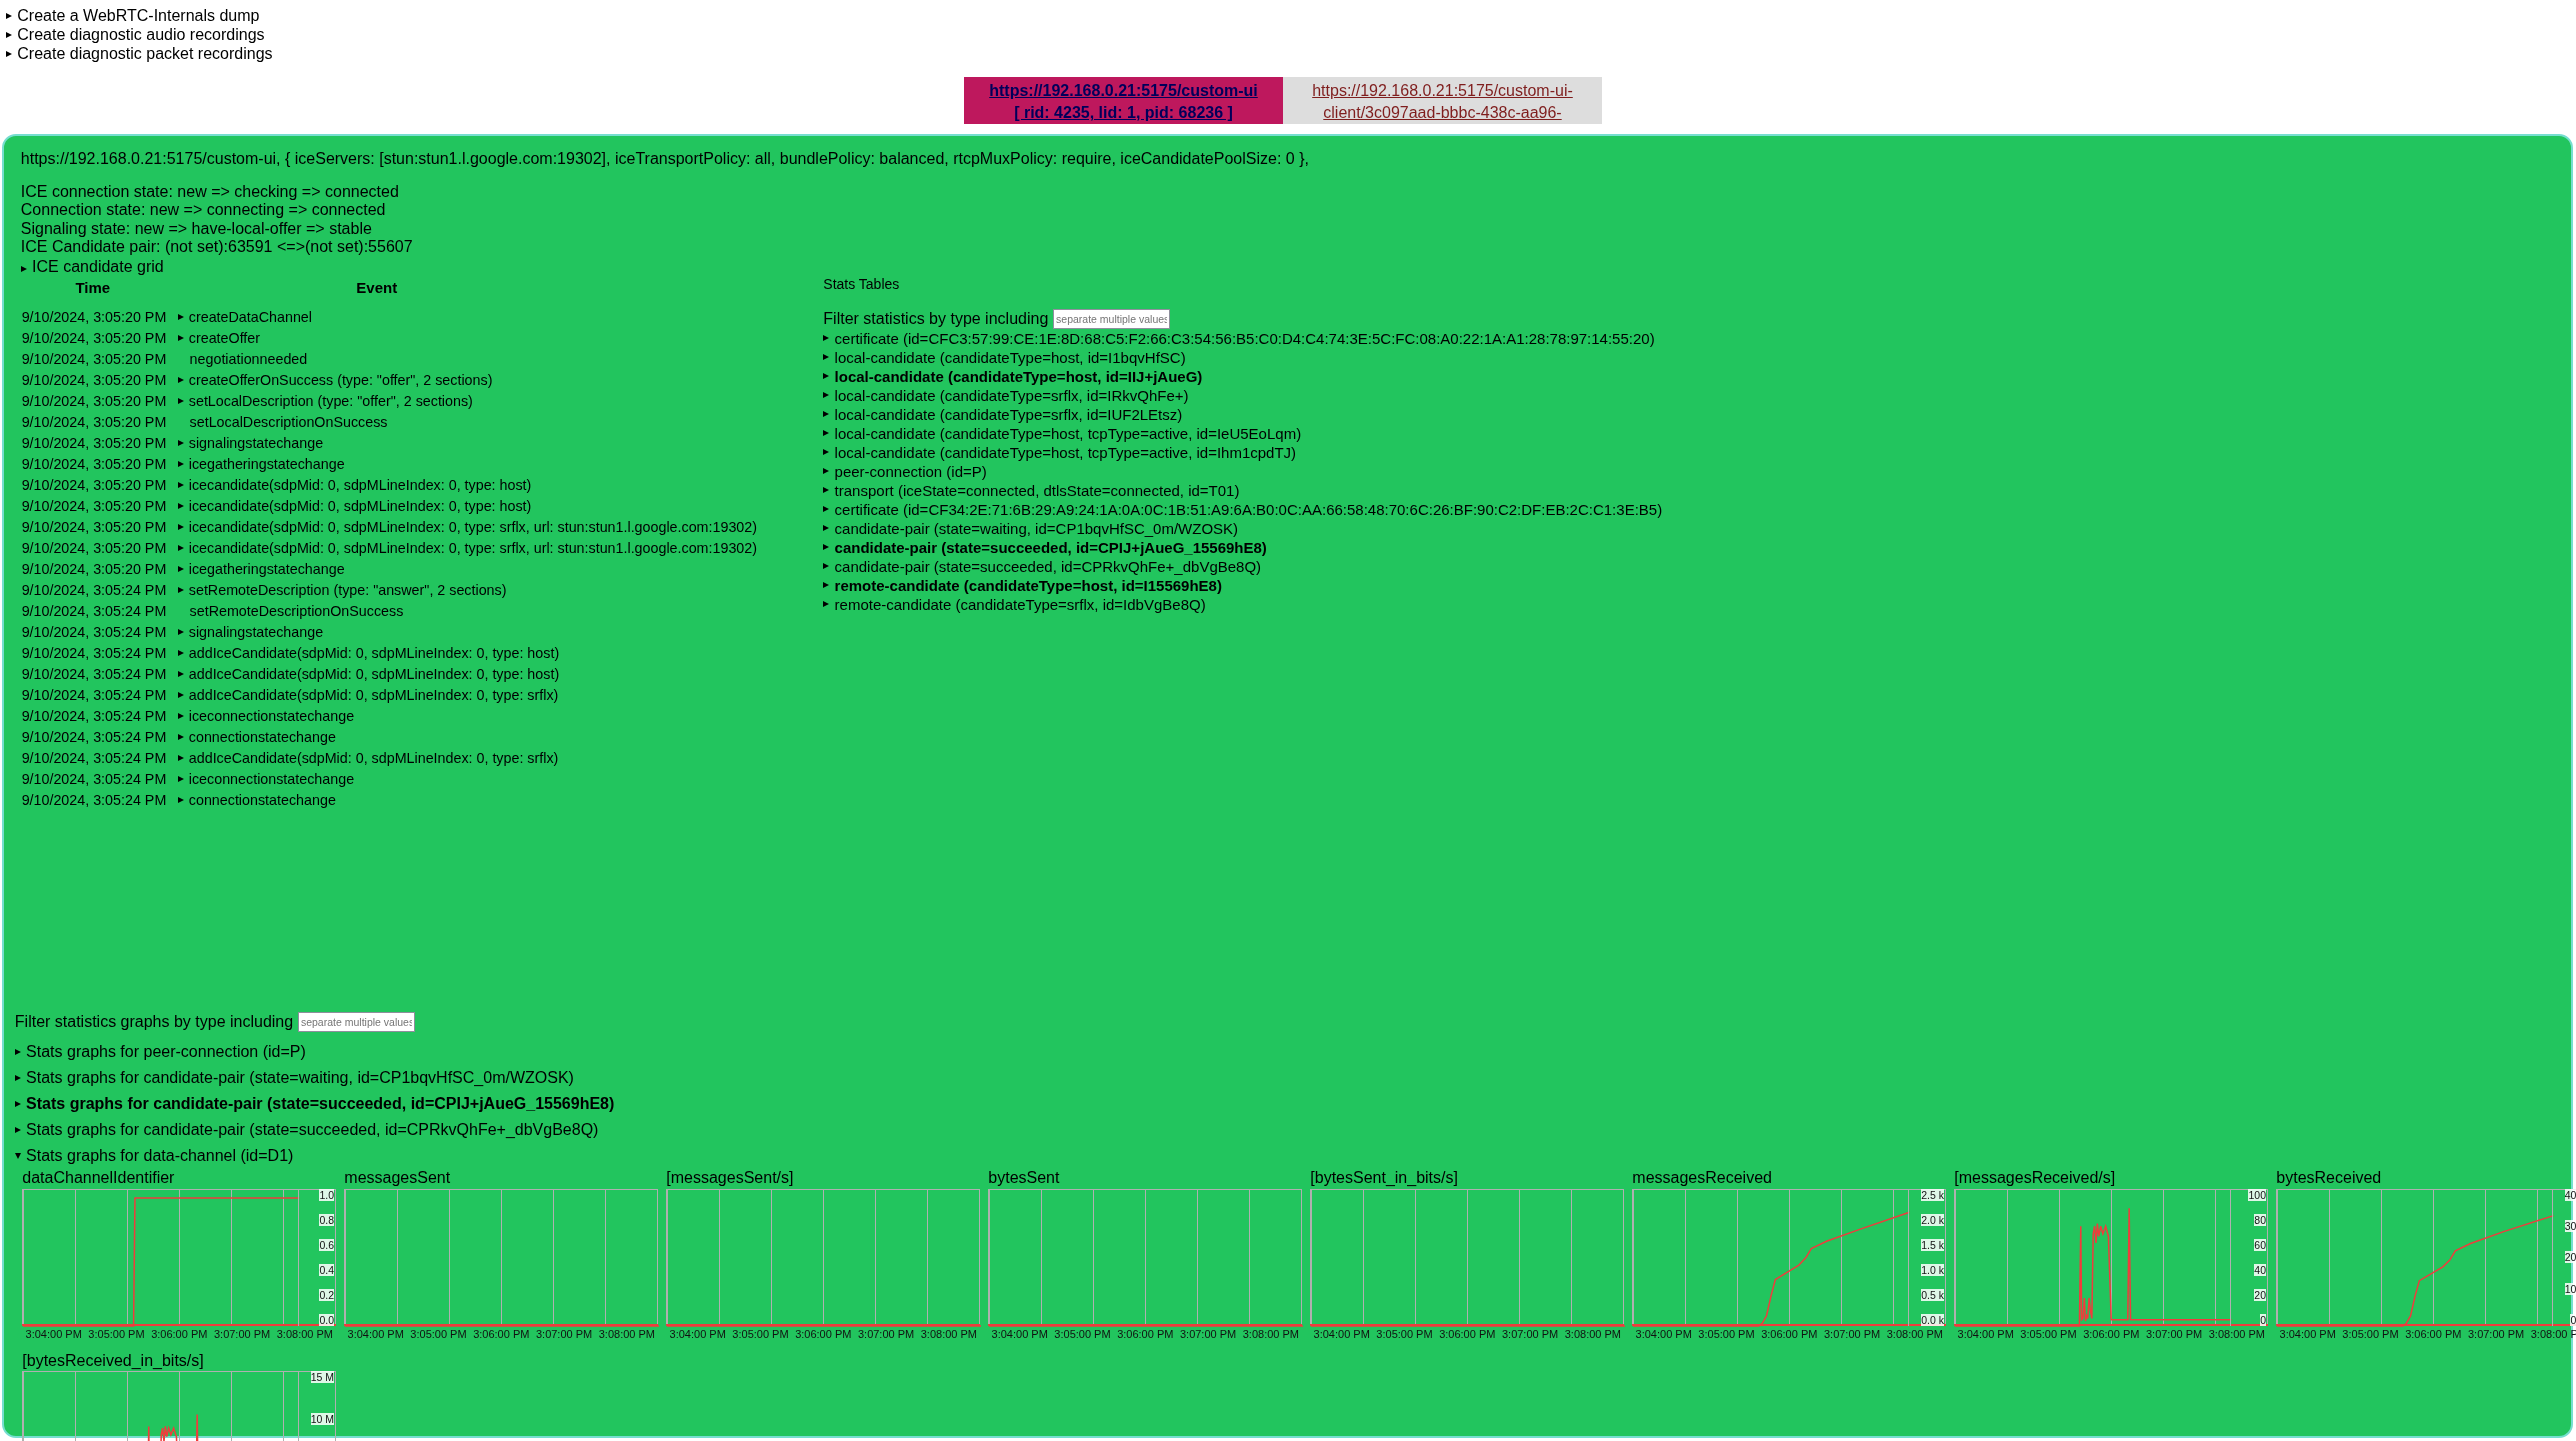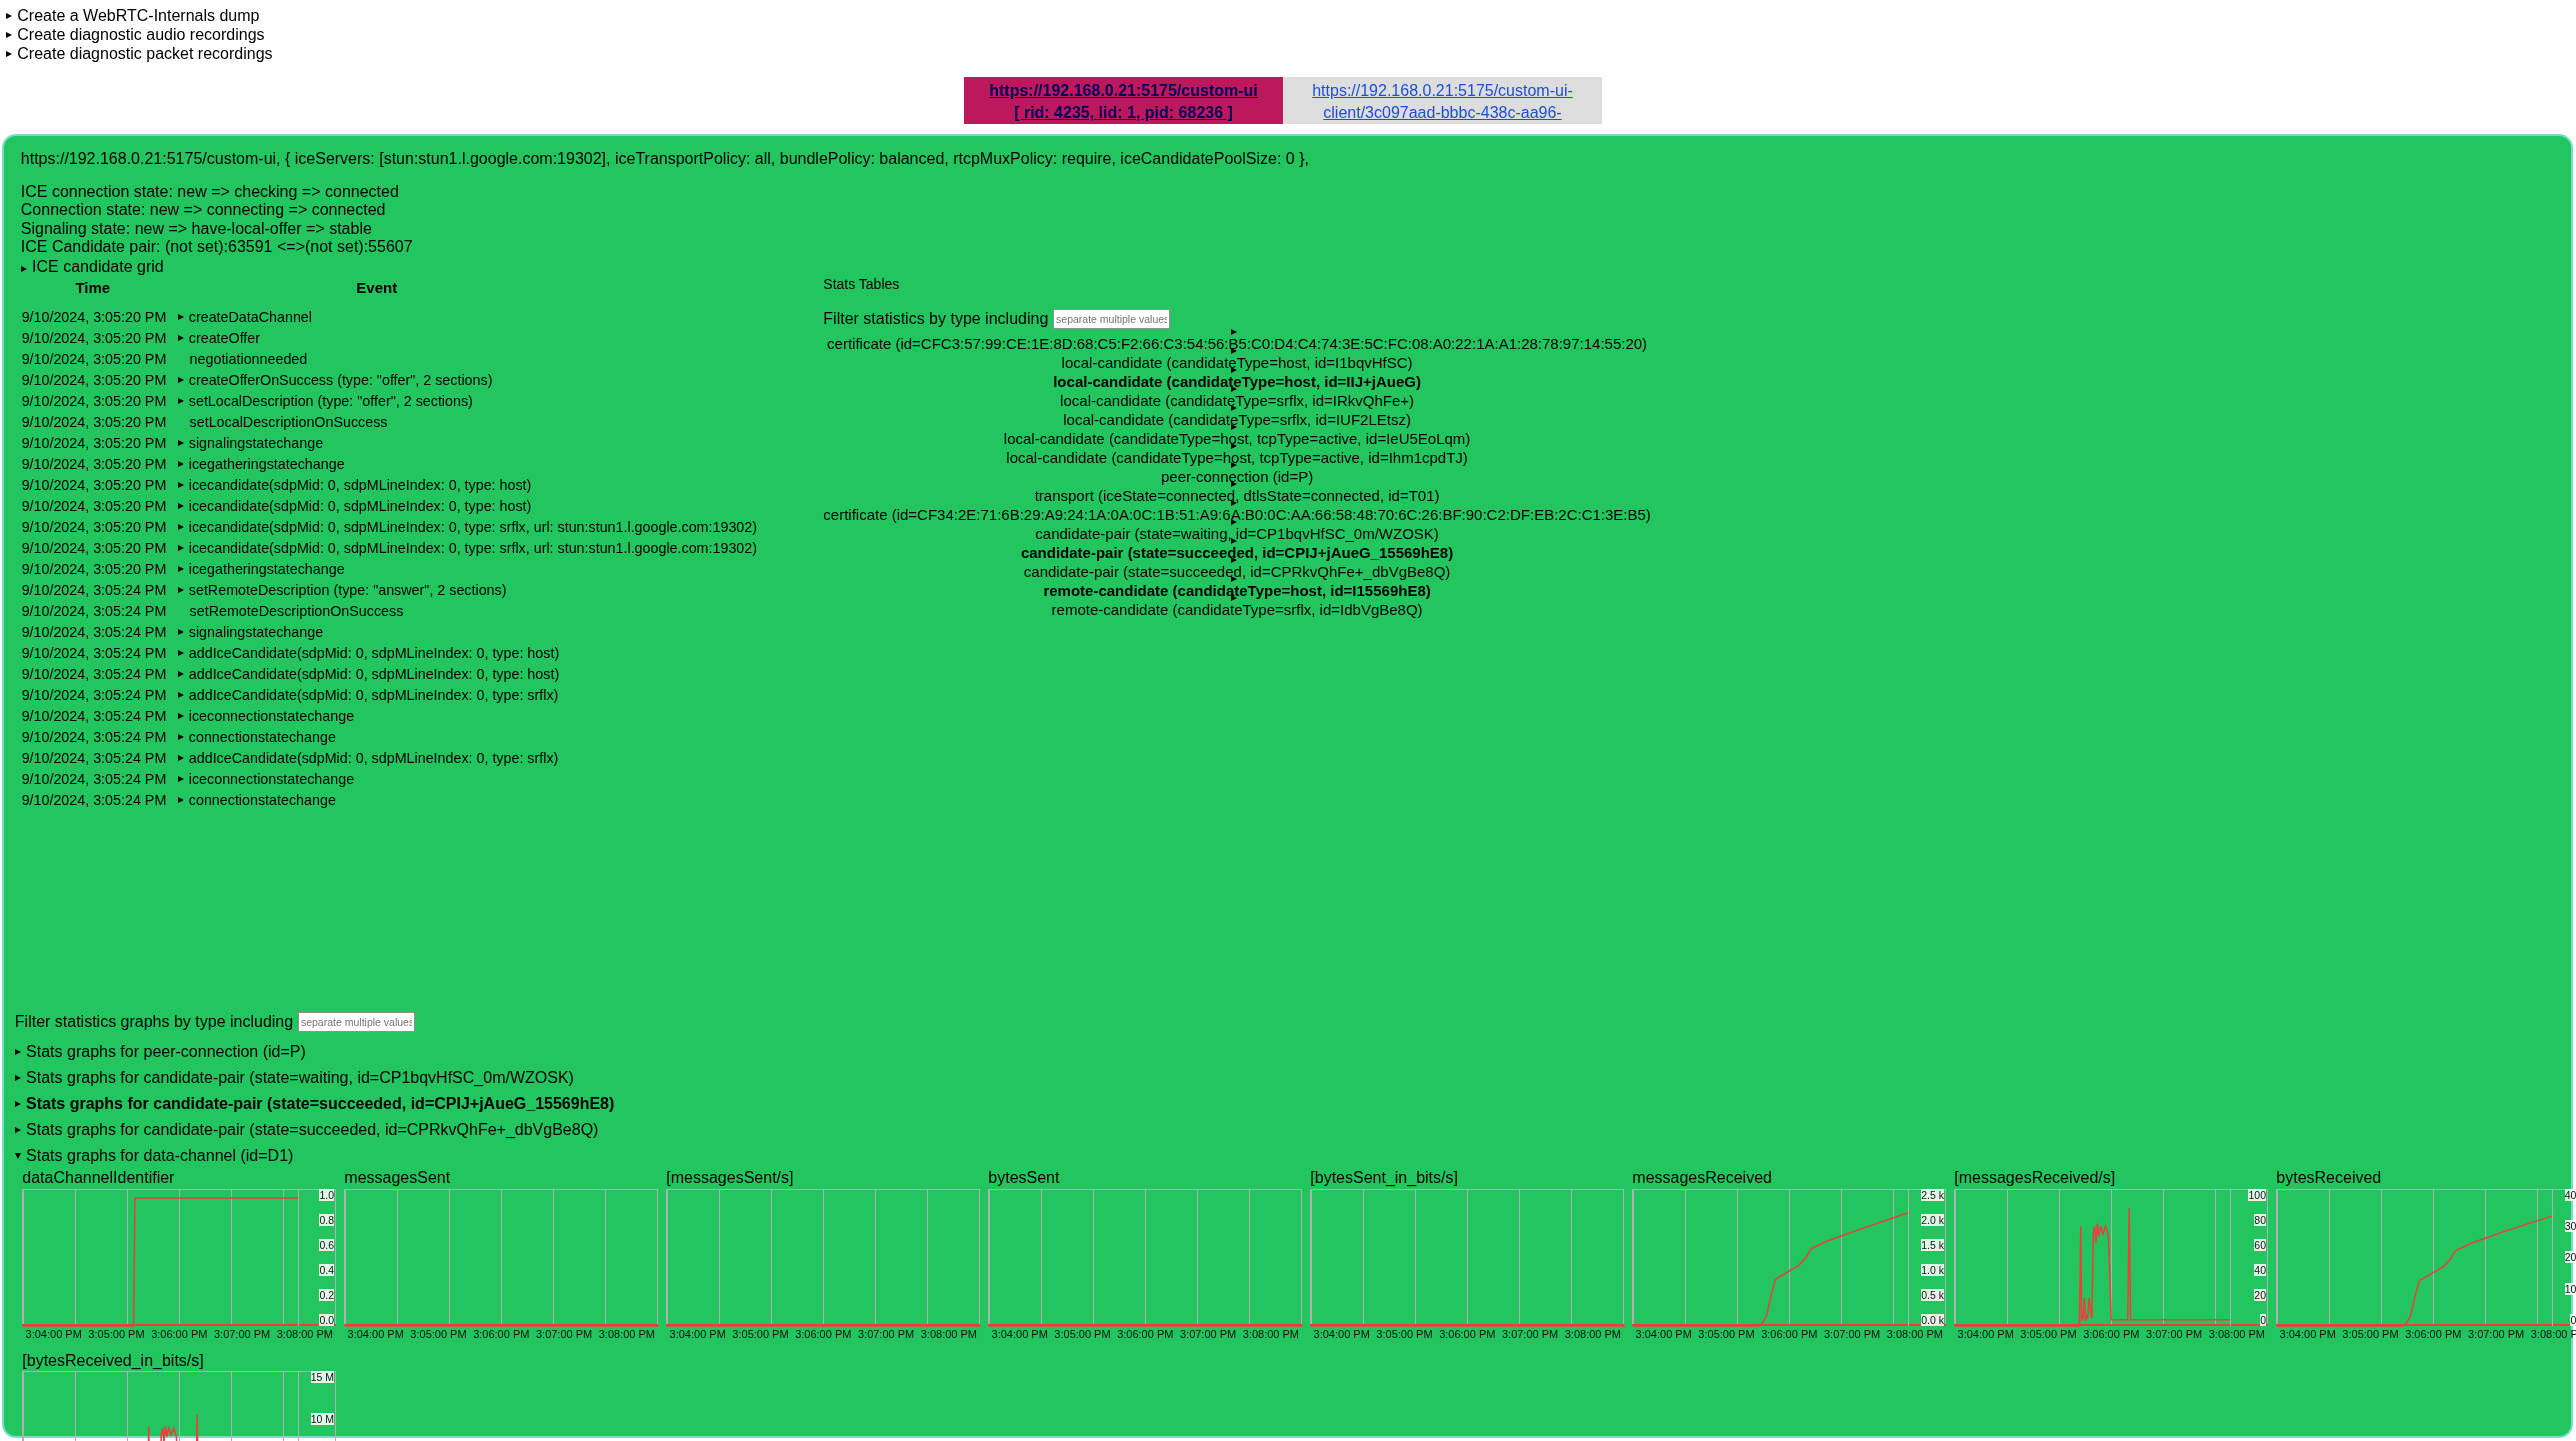--- a/index.html
+++ b/index.html
@@ -23,21 +23,21 @@
     border-right: 3.8px solid transparent; margin-right: 5.3px; vertical-align: middle;
   }
 
   
   .tabstrip { position: absolute; left: 964px; top: 77px; display: flex; align-items: flex-start; }
   .tab {
     width: 319px; height: 47px; box-sizing: border-box;
     text-align: center; font-size: 16px; line-height: 22px;
     overflow: hidden; padding-top: 3px;
   }
-  .tab a { color: #1d4ed8; text-decoration: underline; }
+  .tab a { color: #7f1d1d; text-decoration: underline; }
   .tab.active { background: #be185d; }
   .tab.active a { color: #00005a; font-weight: bold; }
   .tab.inactive { background: #dddddd; }
 
   
   .panel {
     position: absolute; left: 2.3px; top: 134px; width: 2571px; height: 1304px;
     box-sizing: border-box;
     border: 2.3px solid #76ded0; border-radius: 14px;
     background: #22c55e;
@@ -61,21 +61,21 @@
   
   .stats { position: absolute; left: 819px; top: 140px; font-size: 15px; }
   .stats-title { width: 466px; font-weight: normal; font-size: 14px; }
   .filter-row { display: flex; align-items: center; margin-top: 16.5px; font-size: 16px; }
   .filter-input {
     margin-left: 4.5px; width: 111px; height: 16.5px; padding: 0.8px 2.3px;
     border: 0.8px solid #8f8f9d; background: #fff; font-size: 10.5px;
     color: #757575; font-family: "Liberation Sans", sans-serif;
     box-sizing: content-box; outline: none;
   }
-  .stat-item { display: flex; align-items: center; height: 19px; white-space: nowrap; font-size: 15px; flex-direction: column; }
+  .stat-item { display: flex; align-items: center; height: 19px; white-space: nowrap; font-size: 15px; }
   .stat-item.bold { font-weight: bold; }
   .stat-item .tri { margin-right: 5.3px; }
 
   
   .graph-filter { position: absolute; left: 10.5px; top: 876px; display: flex; align-items: center; font-size: 16px; }
   .graph-tree { position: absolute; left: 10.5px; top: 903px; font-size: 16px; }
   .gt-row { display: flex; align-items: center; height: 26px; white-space: nowrap; }
   .gt-row.bold { font-weight: bold; }
 
   

